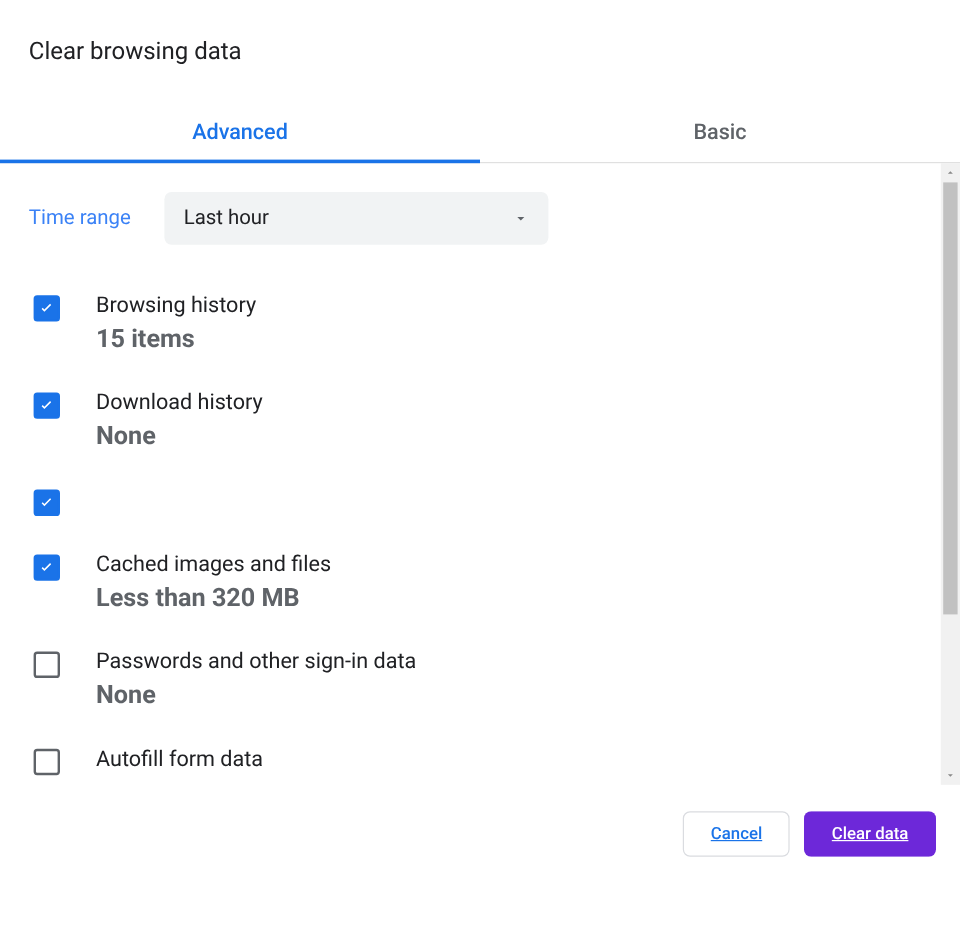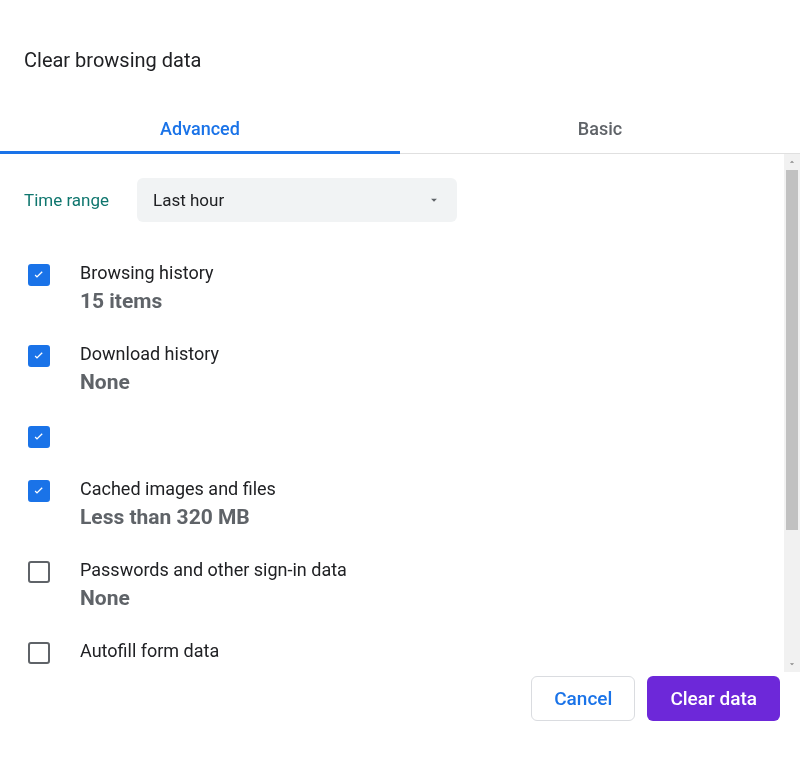--- a/index.html
+++ b/index.html
@@ -7,21 +7,21 @@
       width: 800px;
       height: 776px;
       font-family: -apple-system, BlinkMacSystemFont, "Segoe UI", Roboto, Arial, sans-serif;
       background: #fff;
       position: relative;
       overflow: hidden;
     }
     .dialog-title {
       font-size: 20px;
       color: #202124;
-      padding: 48px 0 0 24px;
+      padding: 30px 0 0 24px;
       font-weight: 400;
     }
     .tabs {
       display: flex;
       border-bottom: 1px solid #e0e0e0;
       margin-top: 30px;
     }
     .tab {
       flex: 1;
       text-align: center;
@@ -79,21 +79,21 @@
       height: 100%;
       overflow: hidden;
     }
     .time-range-row {
       display: flex;
       align-items: center;
       margin-bottom: 40px;
     }
     .time-range-label {
       font-size: 17px;
-      color: #0f766e;
+      color: #3b82f6;
       margin-right: 28px;
     }
     .time-select {
       background: #f1f3f4;
       border-radius: 6px;
       padding: 12px 16px;
       width: 320px;
       display: flex;
       align-items: center;
       justify-content: space-between;
@@ -146,26 +146,27 @@
     .footer {
       position: absolute;
       left: 0; right: 0;
       top: 660px;
       display: flex;
       justify-content: flex-end;
       padding: 16px 20px;
       gap: 12px;
     }
     .btn {
-      font-size: 19px;
+      font-size: 14px;
       font-weight: 500;
       padding: 10px 22px;
       border-radius: 6px;
       cursor: pointer;
       border: 1px solid transparent;
+      text-decoration: underline;
     }
     .btn-cancel {
       color: #1a73e8;
       background: #fff;
       border-color: #dadce0;
     }
     .btn-primary {
       background: #6d28d9;
       color: #fff;
     }

